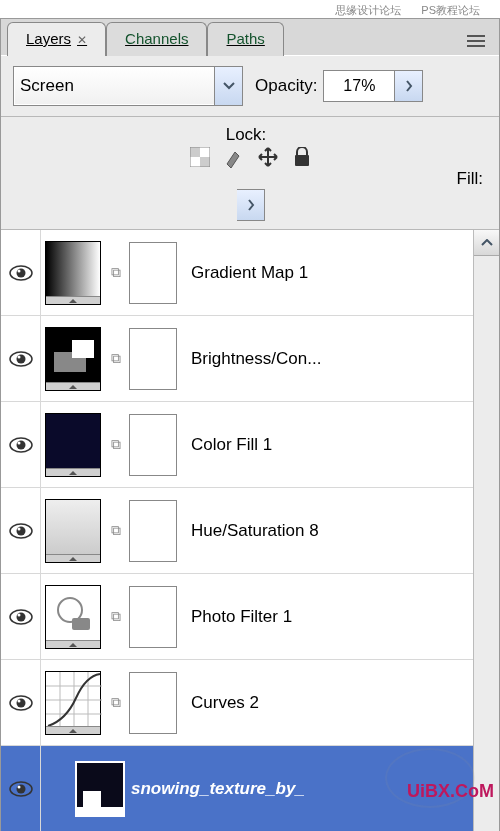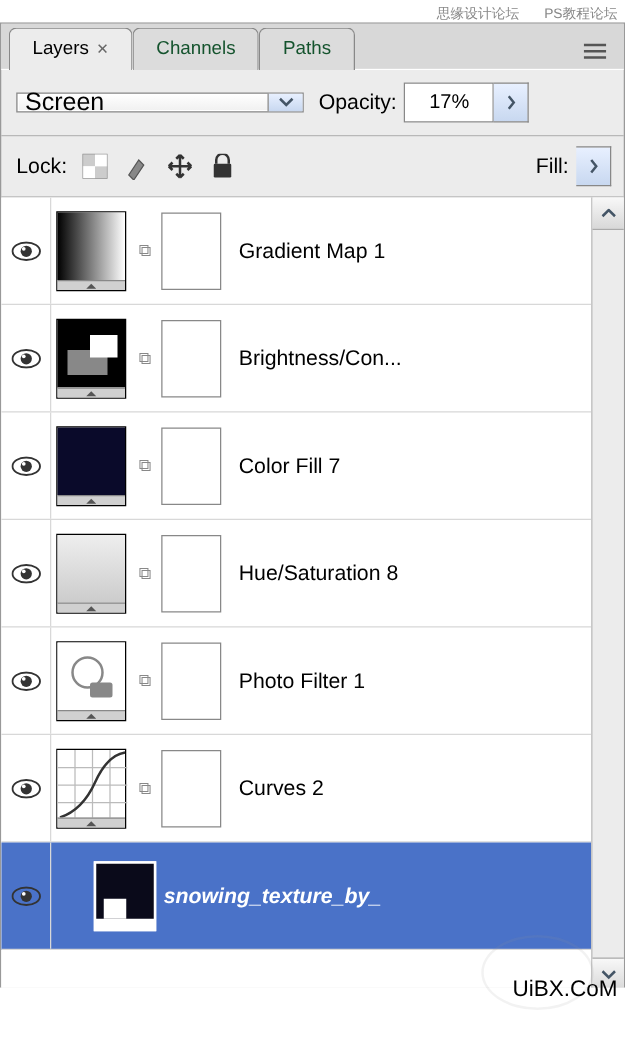--- a/index.html
+++ b/index.html
@@ -1,36 +1,36 @@
 <!DOCTYPE html>
 <html><head>
   <meta charset="utf-8">
   <style>
     * { box-sizing: border-box; margin: 0; padding: 0; }
     body { font-family: Tahoma, Arial, sans-serif; font-size: 13px; background: #fff; width: 500px; }
     
-    .watermark-top { position: absolute; top: 3px; right: 6px; font-size: 11px; color: #888; display: flex; gap: 20px; }
-    .watermark-bottom { position: absolute; top: 781px; right: 6px; font-size: 18px; font-weight: normal; color: #000000; }
+    .watermark-top { position: absolute; top: 3px; right: 20px; font-size: 11px; color: #888; display: flex; gap: 20px; }
+    .watermark-bottom { position: absolute; top: 781px; right: 6px; font-size: 18px; font-weight: bold; color: #be185d; }
     
     .panel { position: relative; top: 18px; width: 500px; background: #ececec; border: 1px solid #999; }
     
-    .tabs { display: flex; align-items: flex-end; height: 36px; background: #d8d8d8; position: relative; padding-left: 6px; }
+    .tabs { display: flex; align-items: flex-end; height: 36px; background: #d8d8d8; position: relative; padding-left: 6px; text-decoration: underline; }
     .tab { padding: 7px 18px 9px 18px; font-size: 15px; color: #14532d; border: 1px solid #888; border-bottom: none; border-radius: 6px 6px 0 0; background: #dcdcdc; margin-right: 0px; cursor: pointer; position: relative; top: 1px; }
     .tab.active { background: #ececec; color: #000; z-index: 2; }
     .tab-close { font-size: 12px; margin-left: 6px; color: #666; }
     .panel-menu { margin-left: auto; margin-right: 10px; padding: 4px; cursor: pointer; }
     
     .controls-row { display: flex; align-items: center; padding: 10px 10px 10px 12px; border-top: 1px solid #fff; border-bottom: 1px solid #b8b8b8; }
-    .blend-select { width: 230px; height: 16px; border: 1px solid #888; background: linear-gradient(#fff, #f0f0f0); font-size: 20px; padding-left: 6px; display: flex; align-items: center; justify-content: space-between; cursor: pointer; box-shadow: inset 0 0 0 1px #fff; }
+    .blend-select { width: 230px; height: 40px; border: 1px solid #888; background: linear-gradient(#fff, #f0f0f0); font-size: 17px; padding-left: 6px; display: flex; align-items: center; justify-content: space-between; cursor: pointer; box-shadow: inset 0 0 0 1px #fff; }
     .blend-arrow { width: 28px; height: 100%; display: flex; align-items: center; justify-content: center; background: linear-gradient(#e8f0ff, #c8d8f0); border-left: 1px solid #888; }
     .opacity-label { margin-left: 12px; font-size: 17px; }
     .value-box { width: 72px; height: 32px; border: 1px solid #888; background: #fff; display: flex; align-items: center; justify-content: center; margin-left: 6px; font-size: 16px; }
     .flyout-btn { width: 28px; height: 32px; border: 1px solid #888; border-left: none; background: linear-gradient(#e8f0ff, #c8d8f0); display: flex; align-items: center; justify-content: center; cursor: pointer; }
     
-    .lock-row { display: flex; align-items: center; padding: 8px 10px 8px 12px; border-bottom: 1px solid #b8b8b8; }
+    .lock-row { display: flex; align-items: center; padding: 8px 10px 8px 12px; border-bottom: 1px solid #b8b8b8; flex-direction: column; }
     .lock-label { font-size: 17px; margin-right: 10px; }
     .lock-icons { display: flex; gap: 10px; align-items: center; }
     .lock-icon { width: 24px; height: 24px; display: flex; align-items: center; justify-content: center; font-size: 16px; cursor: pointer; }
     .fill-label { margin-left: auto; font-size: 17px; margin-right: 6px; }
     
     .layers-area { display: flex; }
     .layers-list { flex: 1; background: #fff; height: 634px; overflow: hidden; }
     .scrollbar { width: 26px; background: #ececec; border-left: 1px solid #bbb; position: relative; }
     .scroll-up { position: absolute; top: 0; width: 100%; height: 26px; background: linear-gradient(#f8f8f8,#d8d8d8); border-bottom: 1px solid #aaa; display:flex; align-items:center; justify-content:center; cursor:pointer;}
     .scroll-down { position: absolute; bottom: 0; width: 100%; height: 26px; background: linear-gradient(#f8f8f8,#d8d8d8); border-top: 1px solid #aaa; display:flex; align-items:center; justify-content:center; cursor:pointer;}
@@ -184,21 +184,21 @@
               <circle cx="10" cy="6" r="1.5" fill="#fff"></circle>
             </svg>
           </div>
     <div class="layer-content">
       <div class="thumb" style="">
               <div style="position:absolute;inset:0 0 8px 0;background:#0a0a2a"></div>
               <div class="thumb-base"></div>
             </div>
       <div class="link-icon">⧉</div>
             <div class="mask-thumb"></div>
-      <span class="layer-name">Color Fill 7</span>
+      <span class="layer-name">Color Fill 1</span>
     </div>
   </div>
         <div class="layer-row">
     <div class="vis-col eye-icon">
             <svg viewBox="0 0 24 16">
               <ellipse cx="12" cy="8" rx="11" ry="7" fill="none" stroke="#333" stroke-width="1.5"></ellipse>
               <circle cx="12" cy="8" r="4.5" fill="#333"></circle>
               <circle cx="10" cy="6" r="1.5" fill="#fff"></circle>
             </svg>
           </div>

